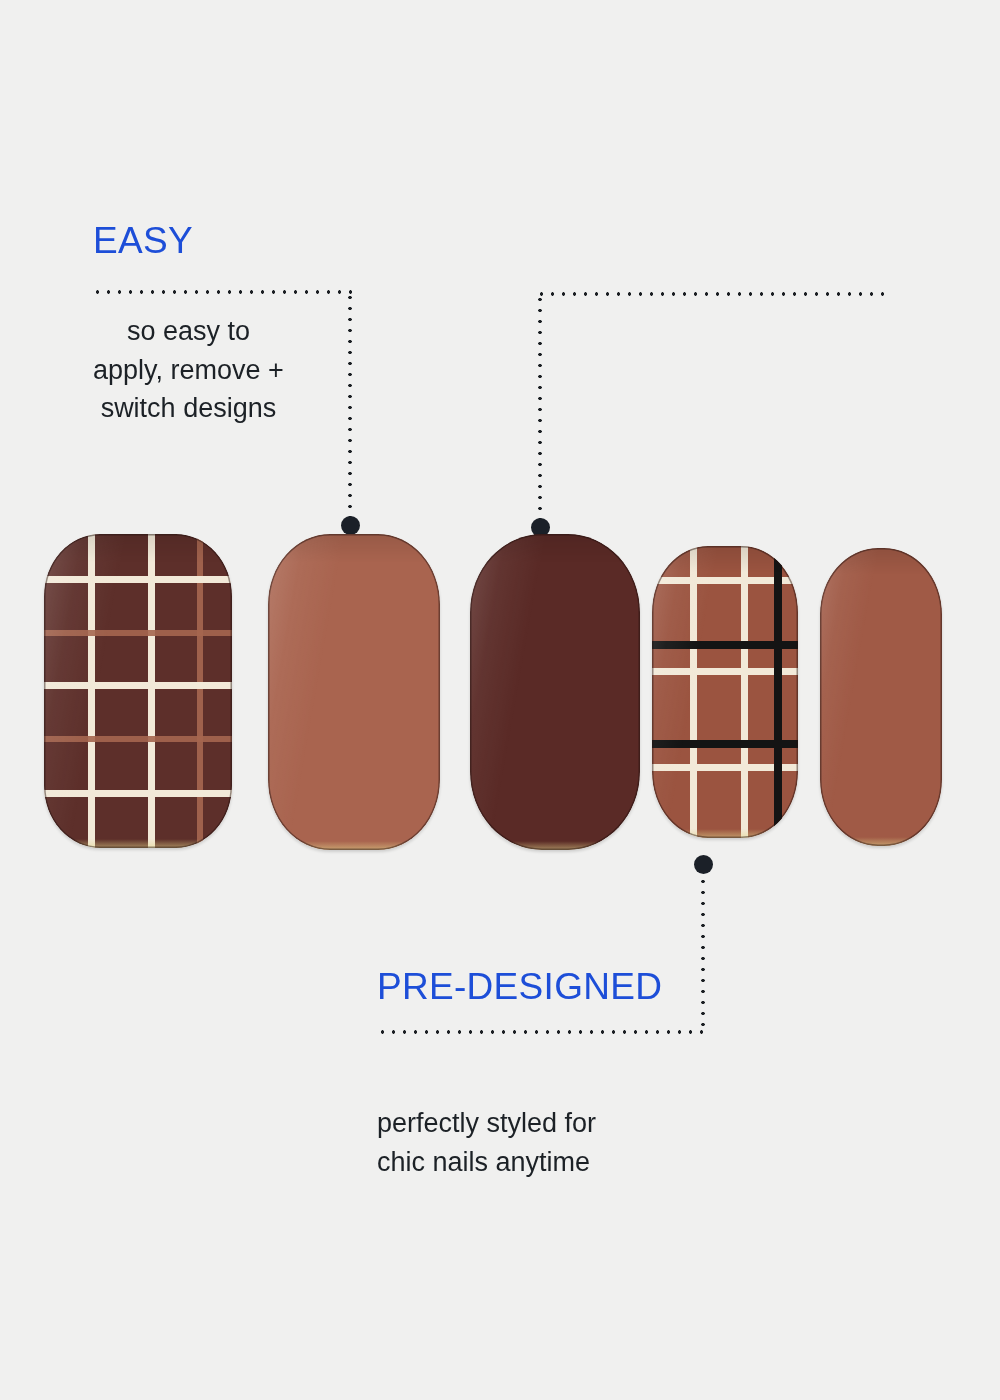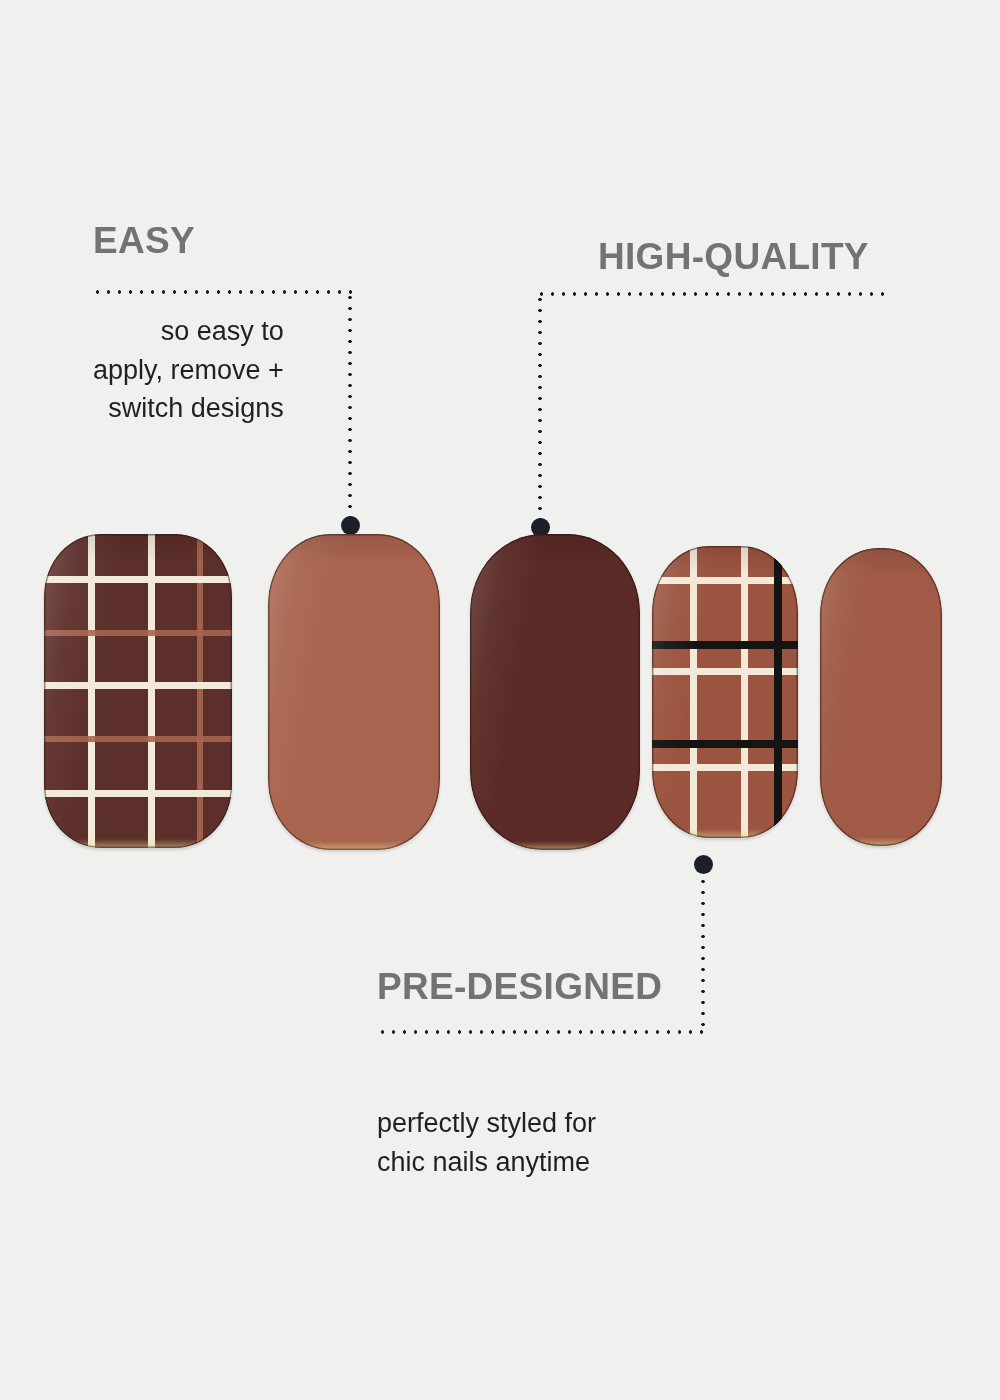--- a/index.html
+++ b/index.html
@@ -18,38 +18,38 @@
   }
   .stage {
     position: relative;
     width: 1000px;
     height: 1400px;
   }
 
   
   .callout-title {
     position: absolute;
-    font-weight: 700;
+    font-weight: 400;
     font-size: 37px;
     letter-spacing: 0.3px;
-    color: #737373;
+    color: #1d4ed8;
     white-space: nowrap;
     line-height: 1;
   }
   .callout-body {
     position: absolute;
     font-weight: 400;
     font-size: 27px;
     line-height: 1.43;
     color: #1c2126;
     white-space: pre-line;
   }
 
   #title-easy      { left: 93px;  top: 222px; }
-  #body-easy       { left: 93px;  top: 312px; text-align: right; }
+  #body-easy       { left: 93px;  top: 312px; text-align: center; }
 
   #title-quality   { left: 598px; top: 238px; }
   #body-quality    { left: 535px; top: 330px; width: 350px; text-align: center; }
 
   #title-predesign { left: 377px; top: 968px; }
   #body-predesign  { left: 377px; top: 1056px; text-align: left; margin-top: 48px; }
 
   
   .dot-h {
     position: absolute;
@@ -138,21 +138,20 @@
   <div class="callout-title" id="title-easy">EASY</div>
 
   <div class="dot-h" id="line-easy-h"></div>
   <div class="dot-v" id="line-easy-v"></div>
   <div class="node-dot" id="dot-easy"></div>
 
   <div class="callout-body" id="body-easy">so easy to
 apply, remove +
 switch designs</div>
 
-  <div class="callout-title" id="title-quality">HIGH-QUALITY</div>
 
   <div class="dot-h" id="line-quality-h"></div>
   <div class="dot-v" id="line-quality-v"></div>
   <div class="node-dot" id="dot-quality"></div>
 
 
   <div class="nail" id="nail-1">
     <div class="base" style="background:#5d2f2a;"></div>
 
     <div class="gridline v" style="left:44px;width:7px;background:#f2e9d8;"></div>

